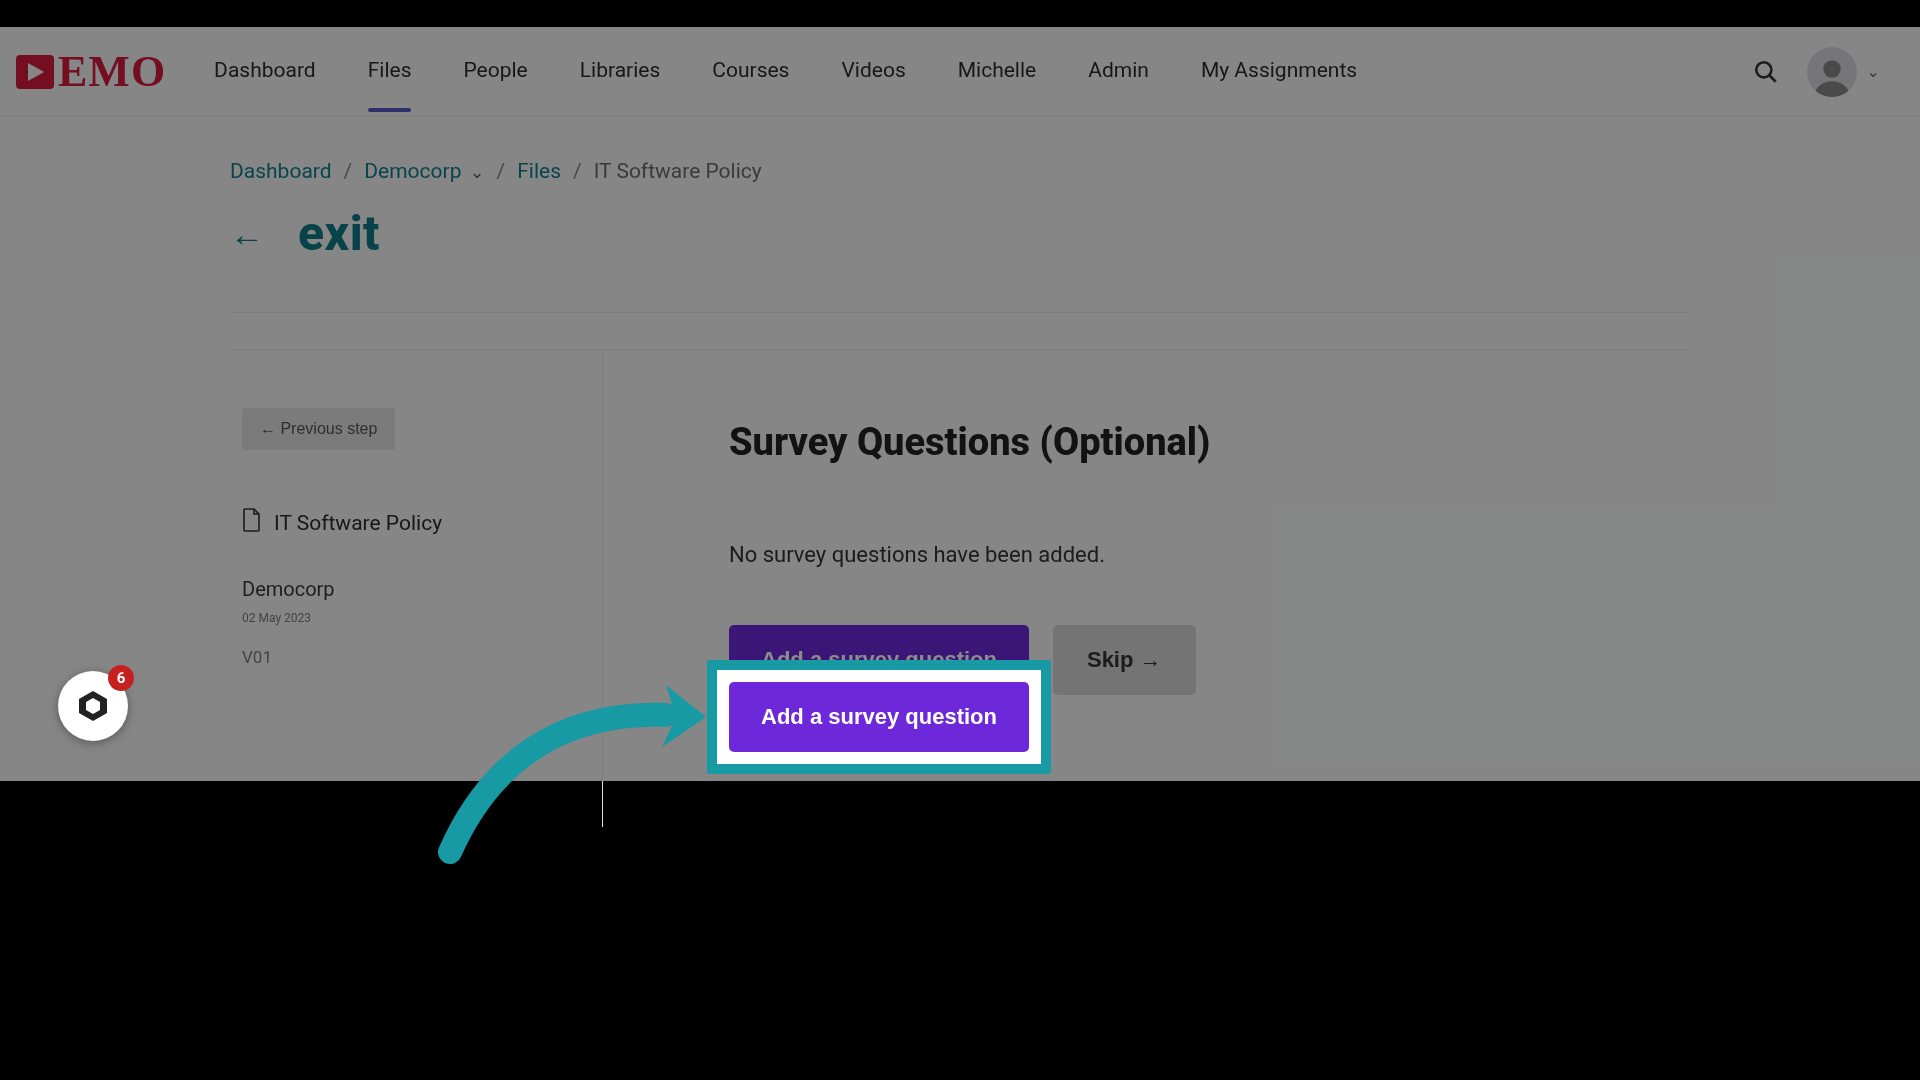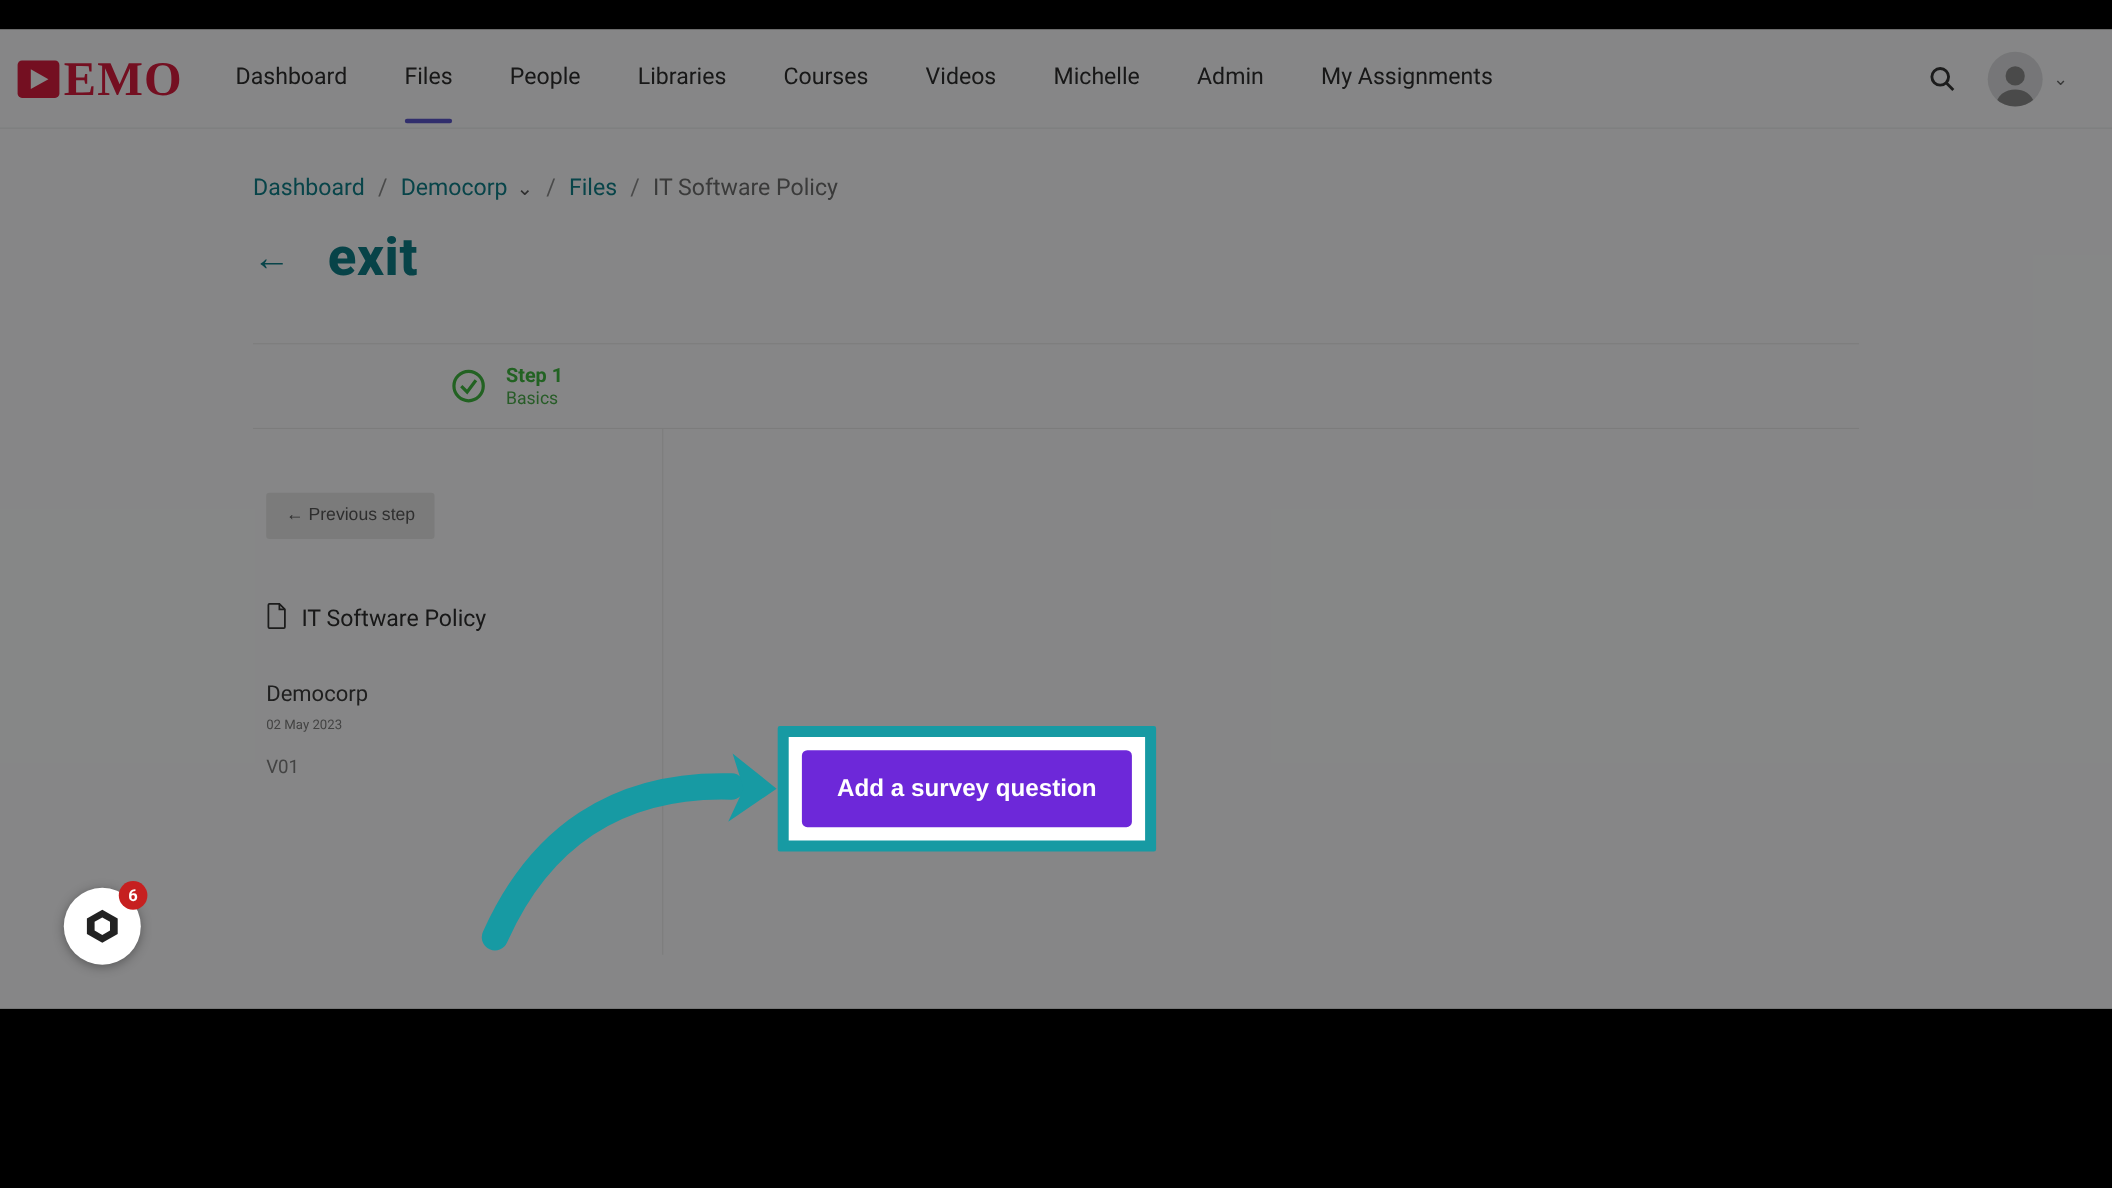--- a/index.html
+++ b/index.html
@@ -1,18 +1,18 @@
 <!DOCTYPE html>
 <html><head>
 <meta charset="utf-8">
 <style>
   * { margin: 0; padding: 0; box-sizing: border-box; }
   html, body { width: 1920px; height: 1080px; overflow: hidden; font-family: -apple-system, BlinkMacSystemFont, "Segoe UI", Roboto, "Helvetica Neue", Arial, sans-serif; }
   .stage { width: 1920px; height: 1080px; background: #000; position: relative; }
-  .inner { position: absolute; left: 0; top: 27px; width: 1920px; height: 890px; background: #f4f5f6; transform-origin: top left; }
+  .inner { position: absolute; left: 0; top: 27px; width: 1920px; height: 754px; background: #f4f5f6; transform-origin: top left; }
   .darken { position: absolute; inset: 0; background: rgba(0,0,0,0.45); pointer-events: none; z-index: 50; }
 
   
   .header { height: 90px; display: flex; align-items: center; padding: 0 40px 0 14px; background: #f4f5f6; border-bottom: 1px solid #e1e3e5; }
   .logo { display: flex; align-items: center; gap: 2px; color: #d31c3d; font-weight: 800; letter-spacing: 1px; font-size: 44px; padding-right: 48px; }
   .logo svg { display: block; }
   .nav { display: flex; gap: 52px; align-items: center; font-size: 21px; color: #333; }
   .nav-item { cursor: pointer; position: relative; padding-bottom: 4px; color: #2c2c2c; }
   .nav-item.active { color: #2c2c2c; }
   .nav-item.active::after { content:""; position:absolute; left:0; right:0; bottom:-26px; height:4px; background:#5a55c6; border-radius:2px; }
@@ -128,51 +128,47 @@
         <span class="crumb-sep">/</span>
         <span class="crumb-last">IT Software Policy</span>
       </div>
 
       <div class="exit-row">
         <span class="back-arrow">←</span>
         <span class="exit-text">exit</span>
       </div>
 
       <div class="steps-bar">
-        <div class="step">
-          <span class="step-check">
-            <svg width="32" height="32" viewBox="0 0 24 24" fill="none" stroke="#3fb23f" stroke-width="2.2">
-                <circle cx="12" cy="12" r="10"></circle>
-                <polyline points="7 12 11 16 17 8"></polyline>
-              </svg>
-          </span>
-          <div class="step-texts">
-            <span class="step-title">Step 1</span>
-            <span class="step-sub">Basics</span>
-          </div>
-        </div>
       </div>
 
       <div class="panel-row">
         <div class="side-col">
           <button class="prev-btn">← Previous step</button>
           <div class="doc-row">
             <span>
               <svg width="20" height="24" viewBox="0 0 20 24" fill="none" stroke="#333" stroke-width="1.6">
                   <path d="M3 1h9l5 5v16a1 1 0 0 1-1 1H3a1 1 0 0 1-1-1V2a1 1 0 0 1 1-1z"></path>
                   <polyline points="12 1 12 6 17 6"></polyline>
                 </svg>
             </span>
             <span>IT Software Policy</span>
           </div>
           <div class="org-name">Democorp</div>
           <div class="meta">02 May 2023</div>
           <div class="ver">V01</div>
         </div>
 
+        <div class="main-col">
+          <h1 class="big-title">Survey Questions (Optional)</h1>
+          <div class="empty-text">No survey questions have been added.</div>
+          <div class="btn-row">
+            <button class="btn-primary">Add a survey question</button>
+            <button class="btn-skip">Skip  →</button>
+          </div>
+        </div>
       </div>
 
     </div>
 
     <div class="darken"></div>
 
     <div class="highlight" style="left:707px; top:633px;">
       <button class="btn-primary">Add a survey question</button>
     </div>
 

